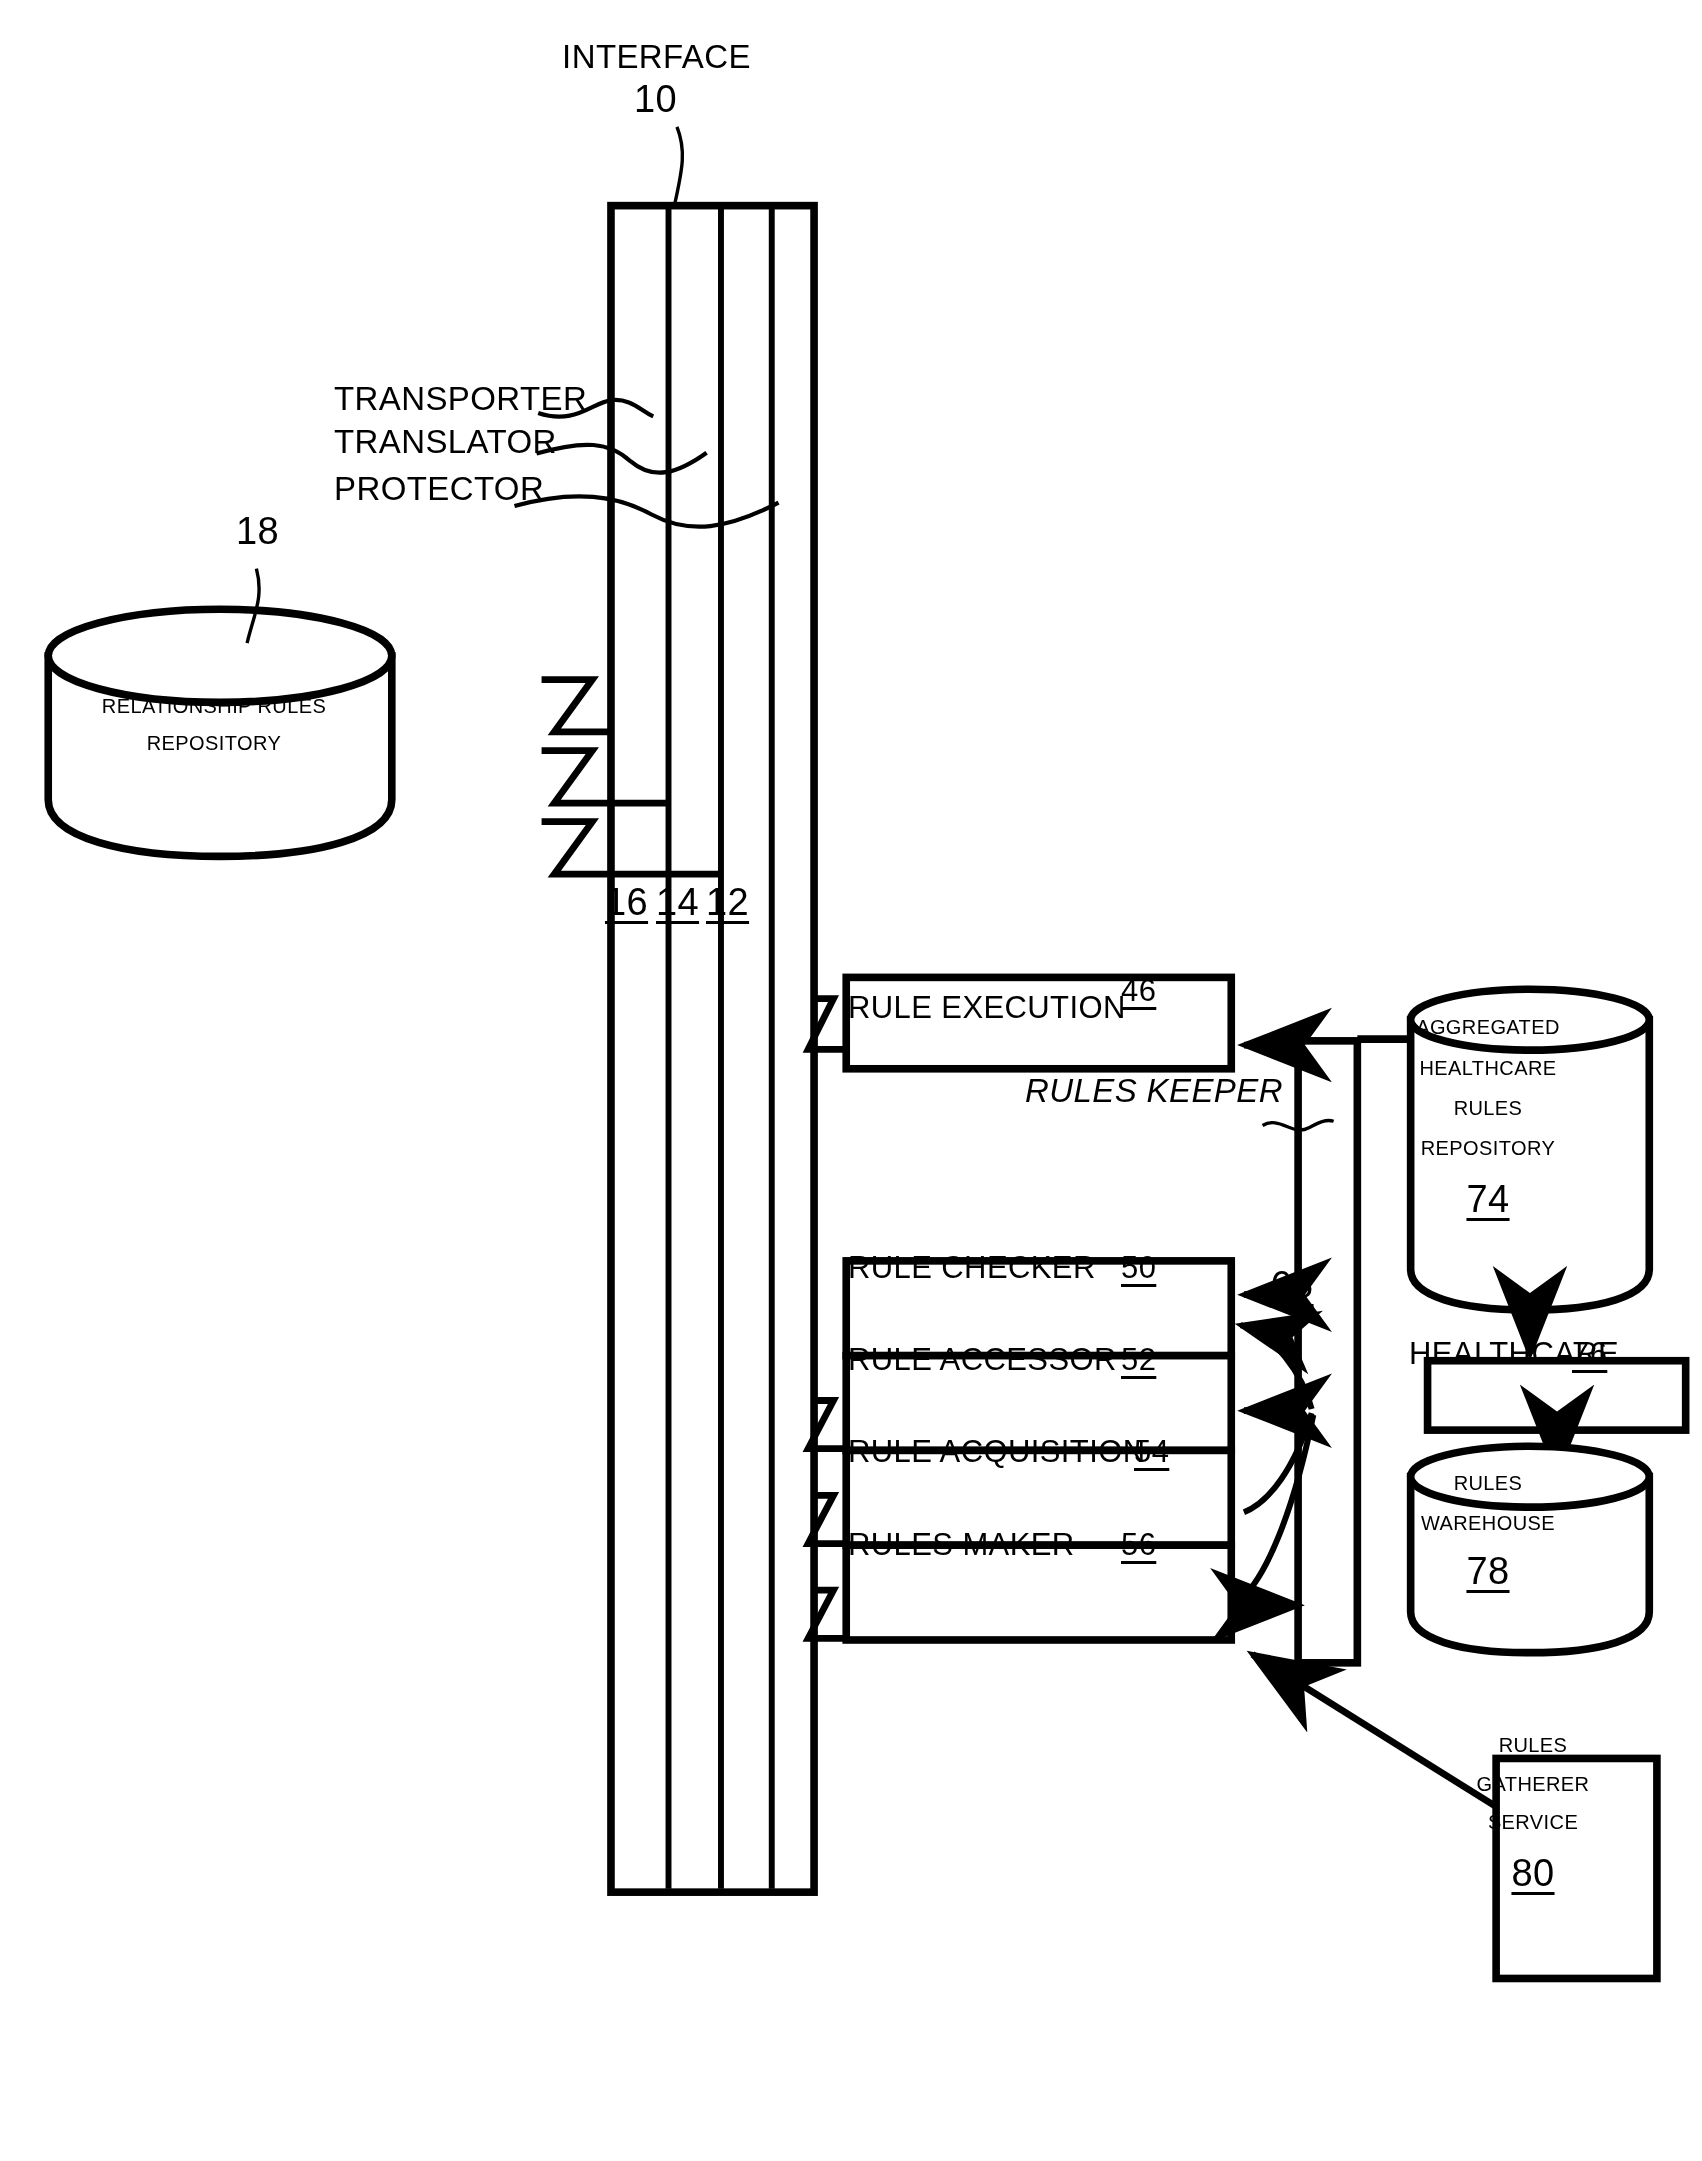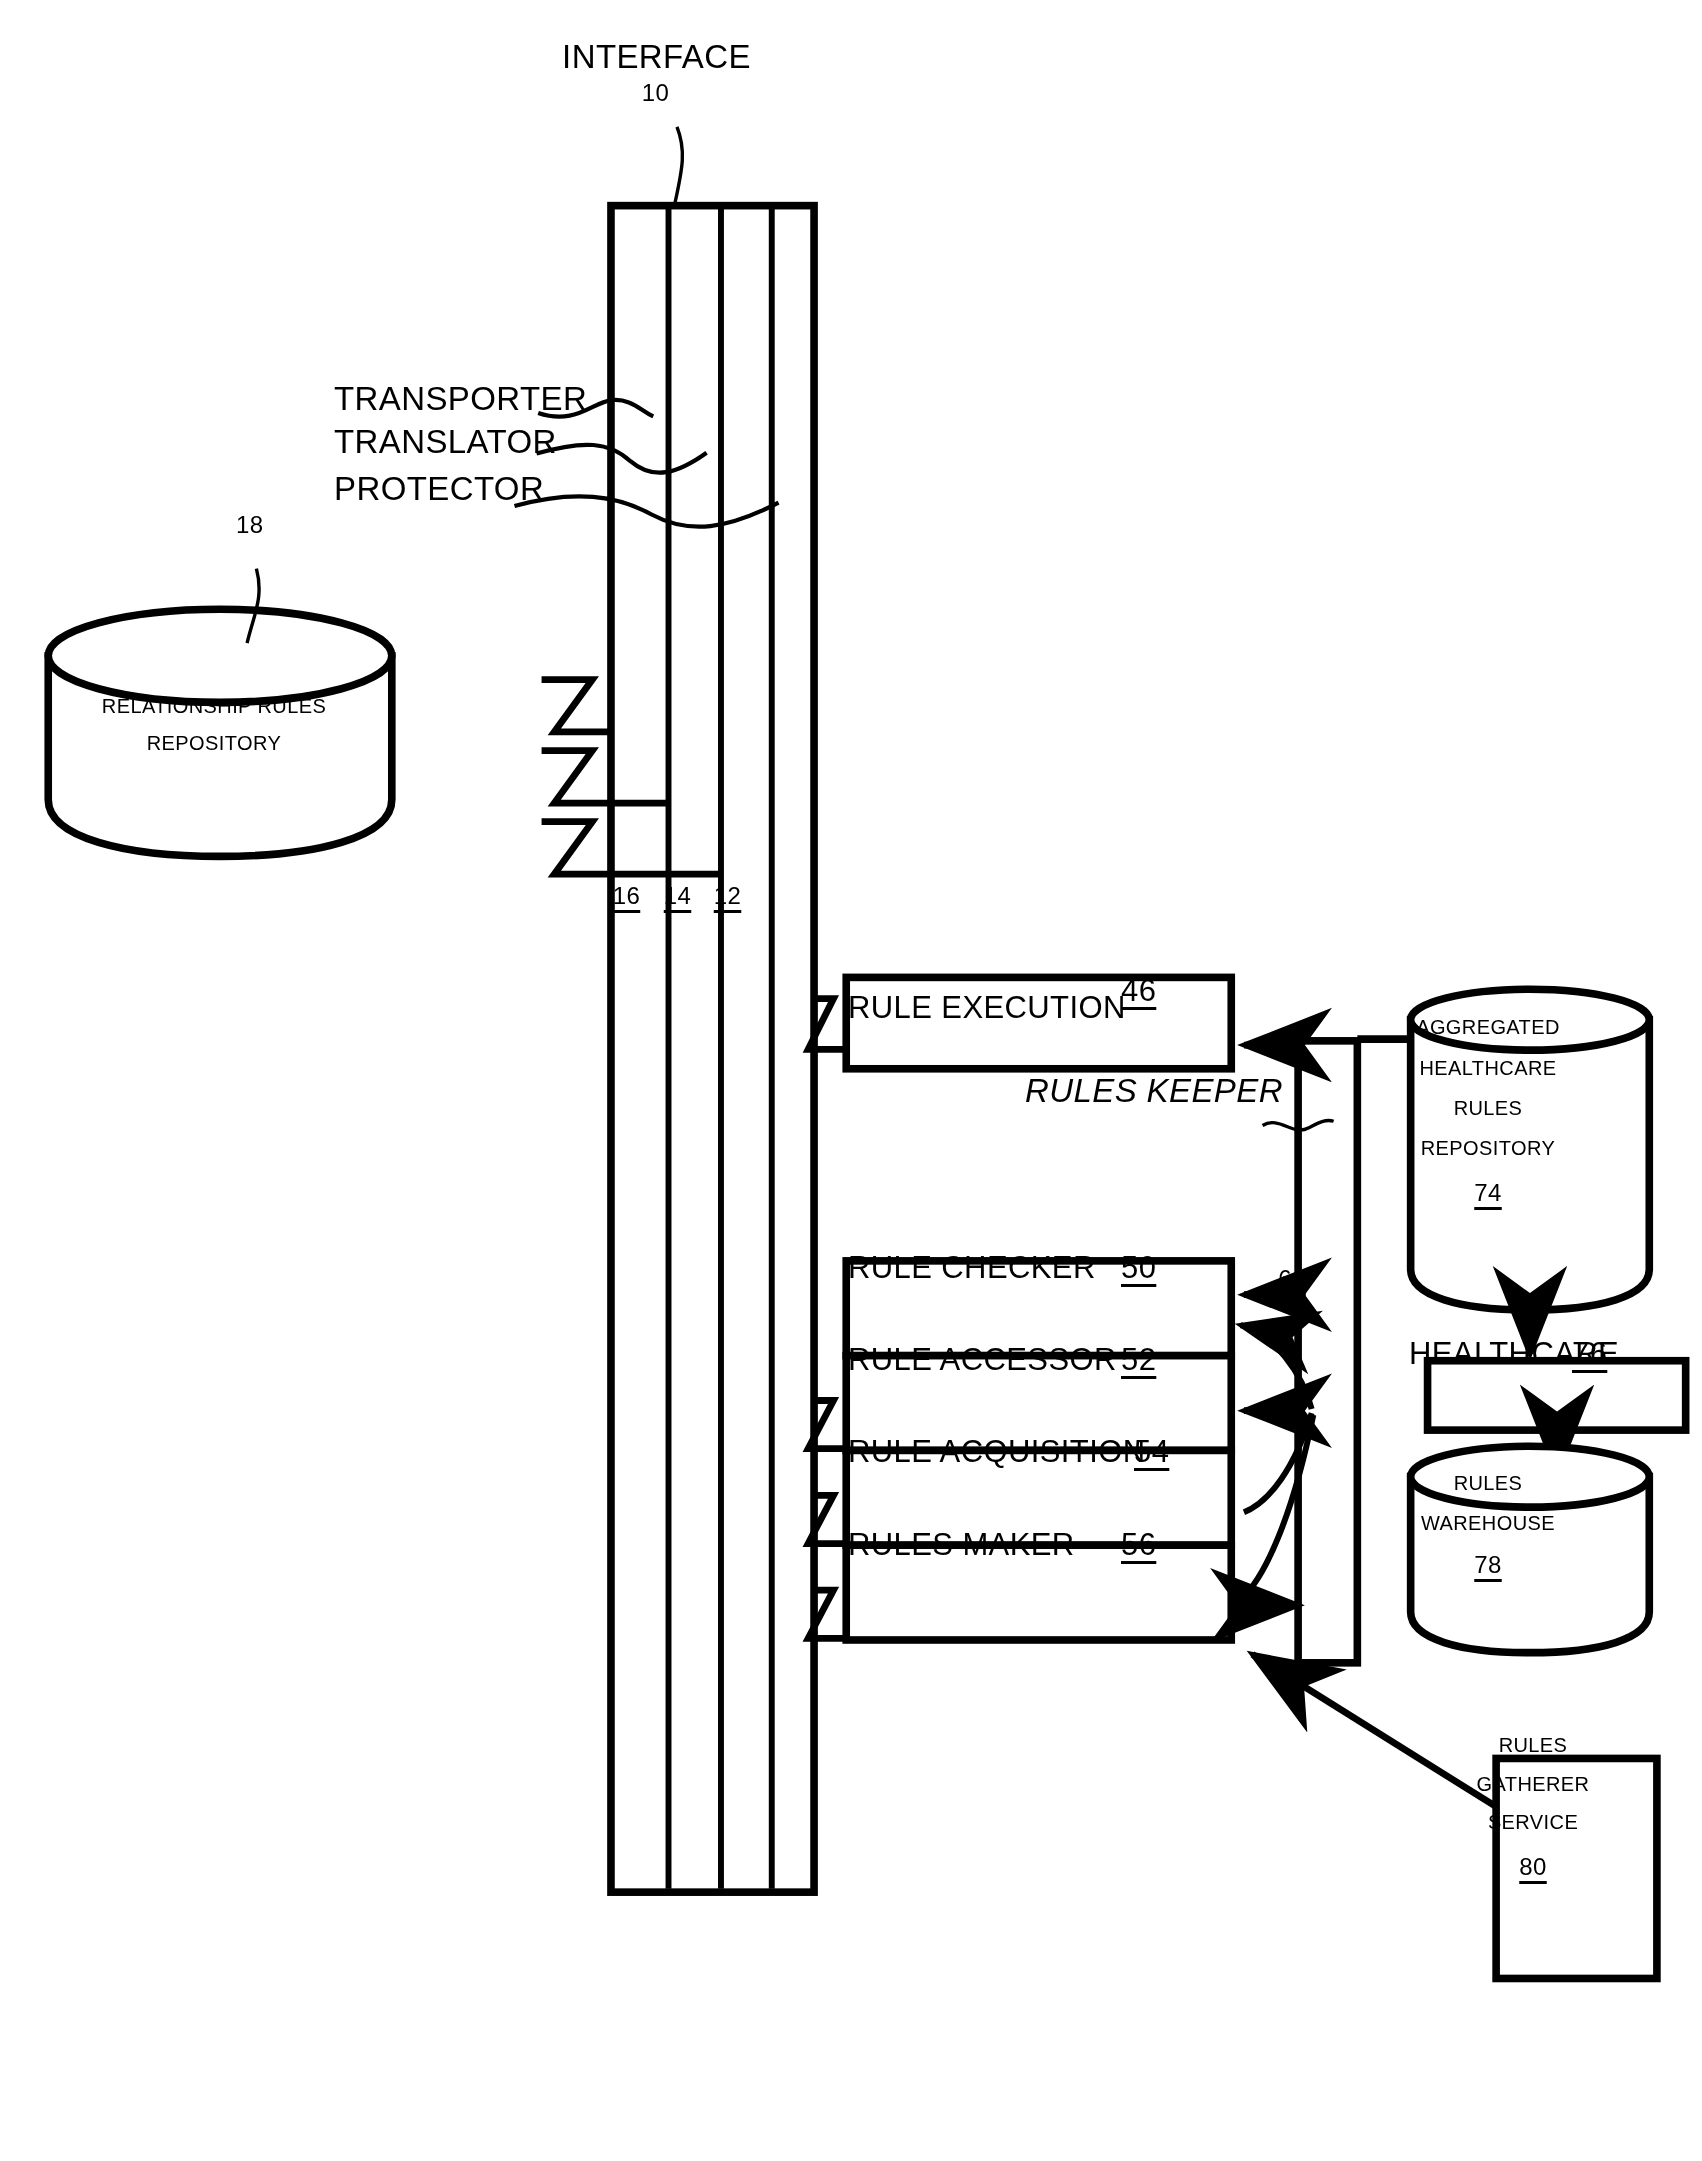--- a/index.html
+++ b/index.html
@@ -2,21 +2,21 @@
 <html style="font-size:13px"><head>
 <meta charset="utf-8">
 <style>
   html,body{margin:0;padding:0;background:#fff;}
   body{font-family:"Liberation Sans",sans-serif;}
   #page{position:relative;width:1702px;height:2161px;background:#fff;overflow:hidden;padding-left:48px;}
   #fig{position:absolute;inset:0;}
   .lbl{position:absolute;color:#000;white-space:pre;line-height:1.05;letter-spacing:0.4px;
        font-family:"Liberation Sans",sans-serif;font-weight:400;}
   .t-title{font-size:33px;}
-  .t-num{font-size:24px;}
+  .t-num{font-size:38px;}
   .t-side{font-size:33px;}
   .t-box{font-size:31px;}
   .t-cyl{font-size:20px;text-align:center;}
   .t-fig{font-size:58px;letter-spacing:1.6px;}
   .ctr{text-align:center;}
   .u{ text-decoration:underline; text-underline-offset:5.8px; text-decoration-thickness:2.5px;}
 </style>
 </head>
 <body>
 

